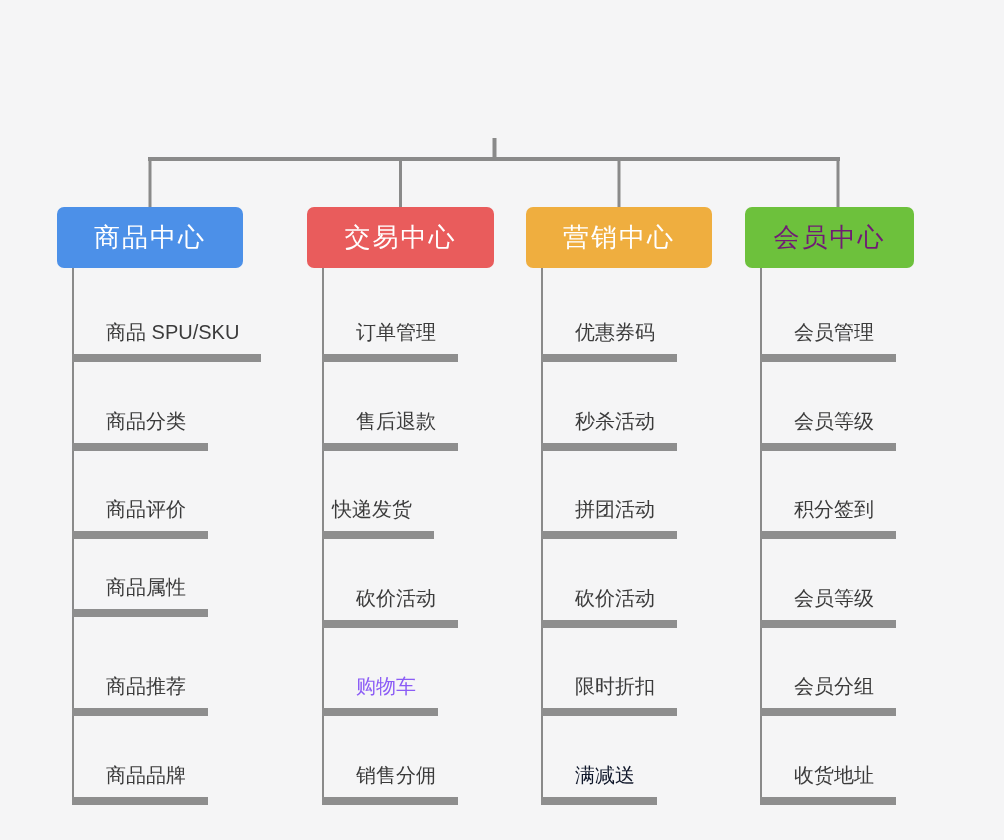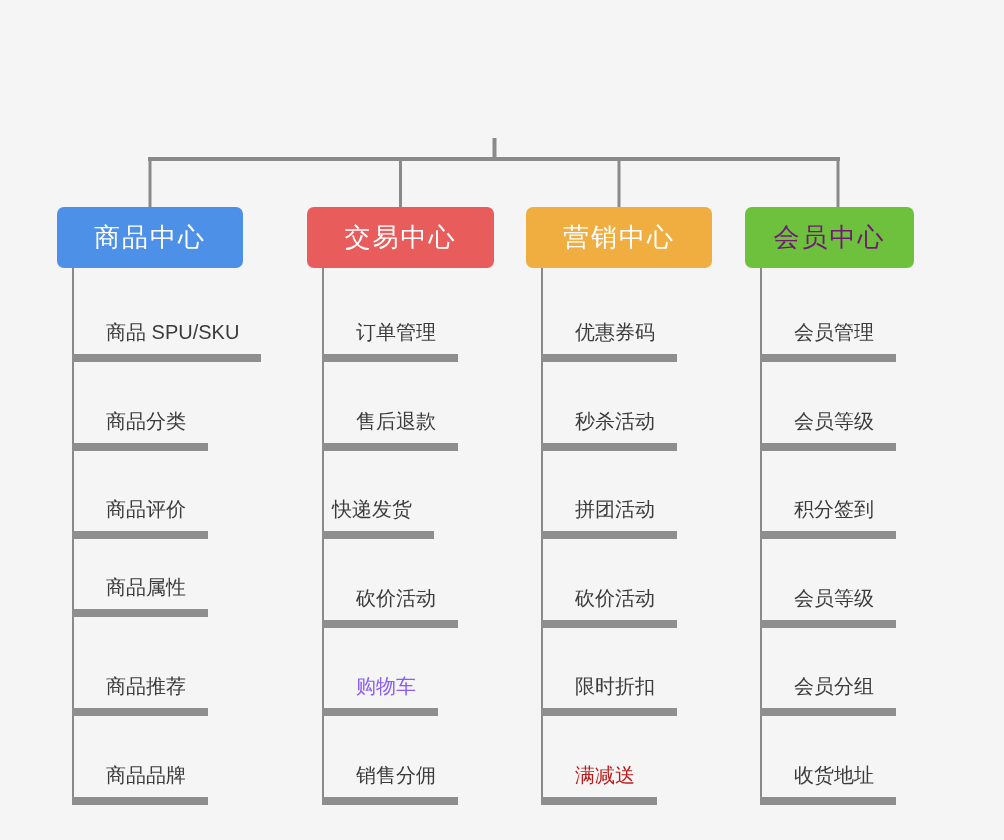--- a/index.html
+++ b/index.html
@@ -113,21 +113,21 @@
       </div>
       <div class="branch-item" style="left: 541px; top: 485.2px; height: 38px; color: rgb(59, 59, 59); border-bottom-color: rgb(142, 142, 142);">
         <span>拼团活动</span>
       </div>
       <div class="branch-item" style="left: 541px; top: 573.8px; height: 38px; color: rgb(59, 59, 59); border-bottom-color: rgb(142, 142, 142);">
         <span>砍价活动</span>
       </div>
       <div class="branch-item" style="left: 541px; top: 662.4px; height: 38px; color: rgb(59, 59, 59); border-bottom-color: rgb(142, 142, 142);">
         <span>限时折扣</span>
       </div>
-      <div class="branch-item" style="left: 541px; top: 751px; height: 38px; color: #b91c1c; border-bottom-color: rgb(142, 142, 142);">
+      <div class="branch-item" style="left: 541px; top: 751px; height: 38px; color: #0f172a; border-bottom-color: rgb(142, 142, 142);">
         <span>满减送</span>
       </div>
       <div class="branch-header" style="left: 745px; top: 207px; width: 169px; background: rgb(109, 193, 60); color: #701a75;">
         <span>会员中心</span>
       </div>
       <div class="branch-item" style="left: 760px; top: 308px; height: 38px; color: rgb(59, 59, 59); border-bottom-color: rgb(142, 142, 142);">
         <span>会员管理</span>
       </div>
       <div class="branch-item" style="left: 760px; top: 396.6px; height: 38px; color: rgb(59, 59, 59); border-bottom-color: rgb(142, 142, 142);">
         <span>会员等级</span>

